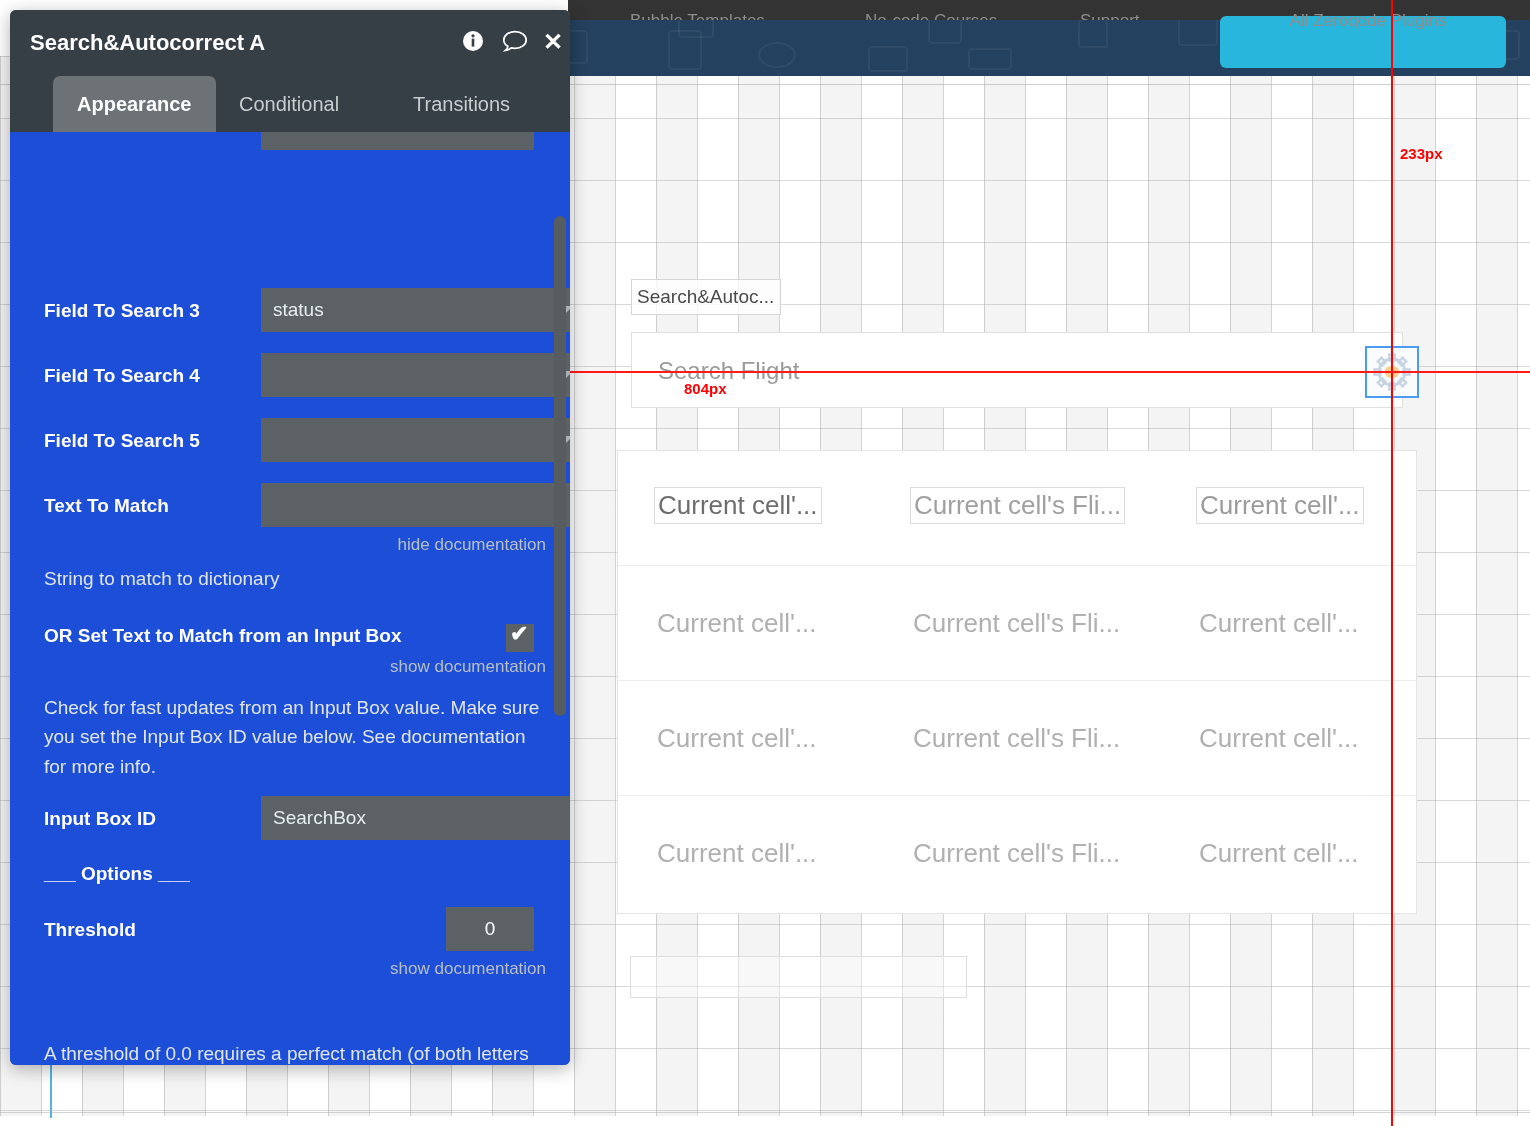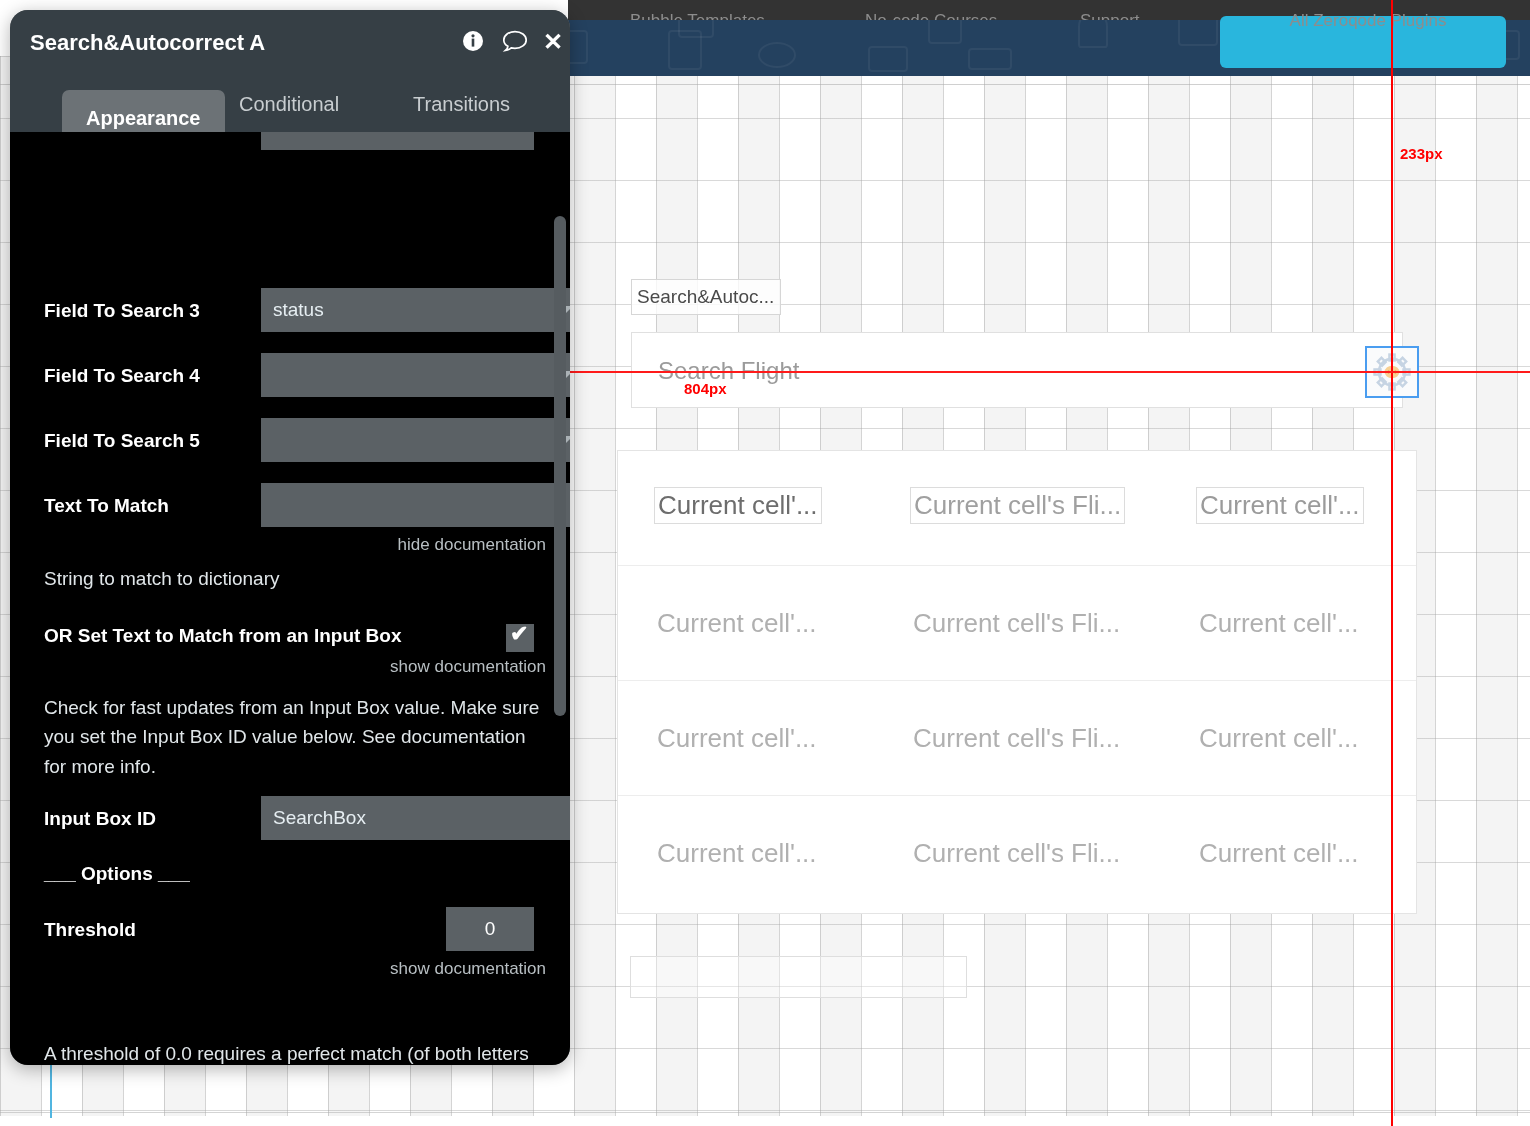--- a/index.html
+++ b/index.html
@@ -228,21 +228,21 @@
     font-weight: 700;
     white-space: nowrap;
   }
 
   
   #property-panel {
     position: absolute;
     left: 10px; top: 10px;
     width: 560px; height: 1055px;
     background: #6c7276;
-    border-radius: 18px;
+    border-radius: 6px;
     box-shadow: 0 4px 18px rgba(0,0,0,0.30);
     overflow: hidden;
   }
   #panel-titlebar {
     position: relative;
     height: 66px;
     background: #363f45;
   }
   #panel-title {
     position: absolute;
@@ -280,28 +280,28 @@
     padding: 0 24px;
     cursor: pointer;
     white-space: nowrap;
   }
   .panel-tab.active {
     background: #6c7276;
     color: #ffffff;
     font-weight: 600;
     border-radius: 7px 7px 0 0;
   }
-  #tab-0 { left: 52px; margin-top: 14px; }
+  #tab-0 { left: 43px; }
   #tab-1 { left: 205px; }
   #tab-2 { left: 379px; }
 
   #panel-body {
     position: relative;
     height: 933px;
-    background: #000000;
+    background: #1d4ed8;
     overflow: hidden;
   }
 
   
   #partial-dropdown {
     position: absolute;
     left: 251px; top: 0;
     width: 273px; height: 18px;
     background: #5b6165;
   }

